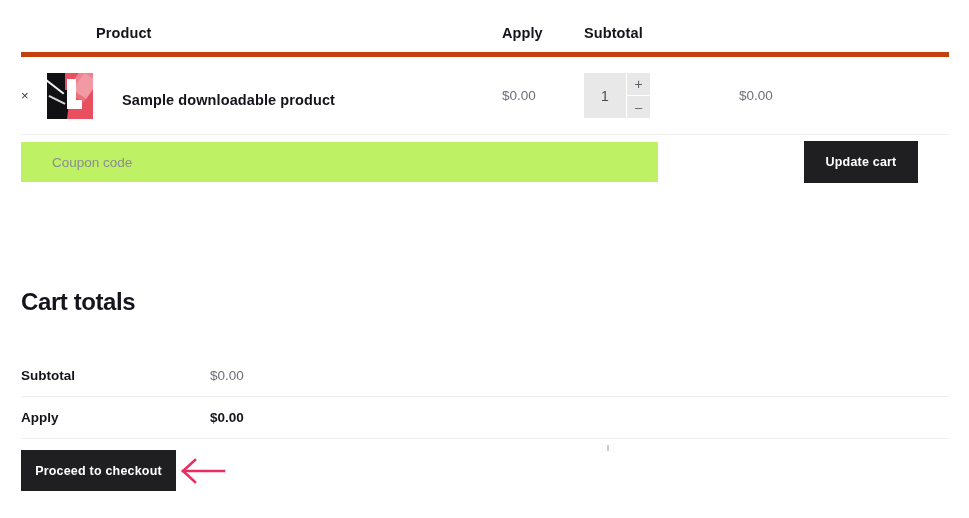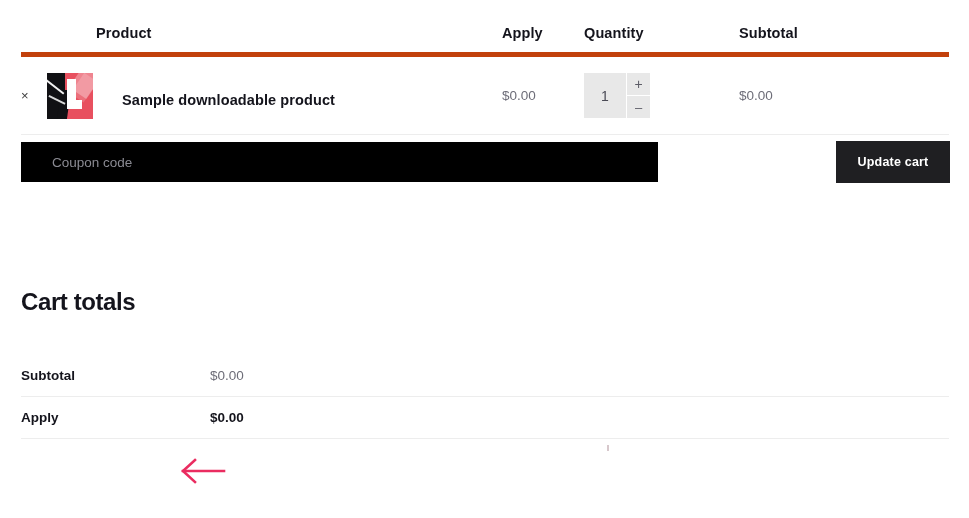--- a/index.html
+++ b/index.html
@@ -191,21 +191,21 @@
   }
   .qty-btn.minus { margin-top: 1px; font-size: 13px; }
 
   
   .coupon-input {
     position: absolute;
     left: 21px;
     top: 142px;
     width: 637px;
     height: 40px;
-    background: #000000;
+    background: #bef264;
     border: none;
     outline: none;
     box-sizing: border-box;
     padding: 0 0 0 31px;
     font-size: 13.5px;
     color: #7c7c86;
     font-family: "Liberation Sans", sans-serif;
   }
   .coupon-input::placeholder { color: #8b8b93; opacity: 1; }
 
@@ -217,21 +217,21 @@
     font-family: "Liberation Sans", sans-serif;
     font-size: 12.5px;
     font-weight: bold;
     letter-spacing: .2px;
     cursor: pointer;
     display: flex;
     align-items: center;
     justify-content: center;
     padding: 0;
   }
-  .btn-update  { left: 836px; top: 141px; width: 114px; height: 42px; }
+  .btn-update  { left: 804px; top: 141px; width: 114px; height: 42px; }
   .btn-apply   { left: 21px;  top: 204px; width: 124px; height: 41px; }
   .btn-checkout{ left: 21px;  top: 450px; width: 155px; height: 41px; }
 
   
   .totals-title {
     position: absolute;
     left: 21px;
     top: 288px;
     font-size: 24px;
     font-weight: bold;
@@ -287,21 +287,20 @@
 </head>
 <body>
 
 <div class="page">
 
   <div class="cart-table">
 
     <div class="cart-head">
       <div class="th product">Product</div>
       <div class="th price">Apply</div>
-      <div class="th quantity">Quantity</div>
       <div class="th subtotal">Subtotal</div>
     </div>
 
     <div class="cart-row">
       <div class="cell-product">
         <div class="remove-x">×</div>
         <div class="thumb">
           <span class="blk"></span>
           <span class="blk2"></span>
           <span class="slashA"></span>
@@ -340,20 +339,21 @@
     <div class="totals-row">
       <div class="totals-label">Subtotal</div>
       <div class="totals-value">$0.00</div>
     </div>
     <div class="totals-row grand">
       <div class="totals-label">Apply</div>
       <div class="totals-value">$0.00</div>
     </div>
   </div>
 
+  <button class="btn-dark btn-checkout">Proceed to checkout</button>
 
   <svg class="arrow-annotation" viewBox="0 0 48 32">
     <g stroke="#ea2c60" stroke-width="2.6" fill="none" stroke-linecap="square">
       <line x1="3" y1="16" x2="44" y2="16"></line>
       <polyline points="15,5 3,16 15,27"></polyline>
     </g>
   </svg>
 
   <div class="cursor-dot"></div>
 </div>

